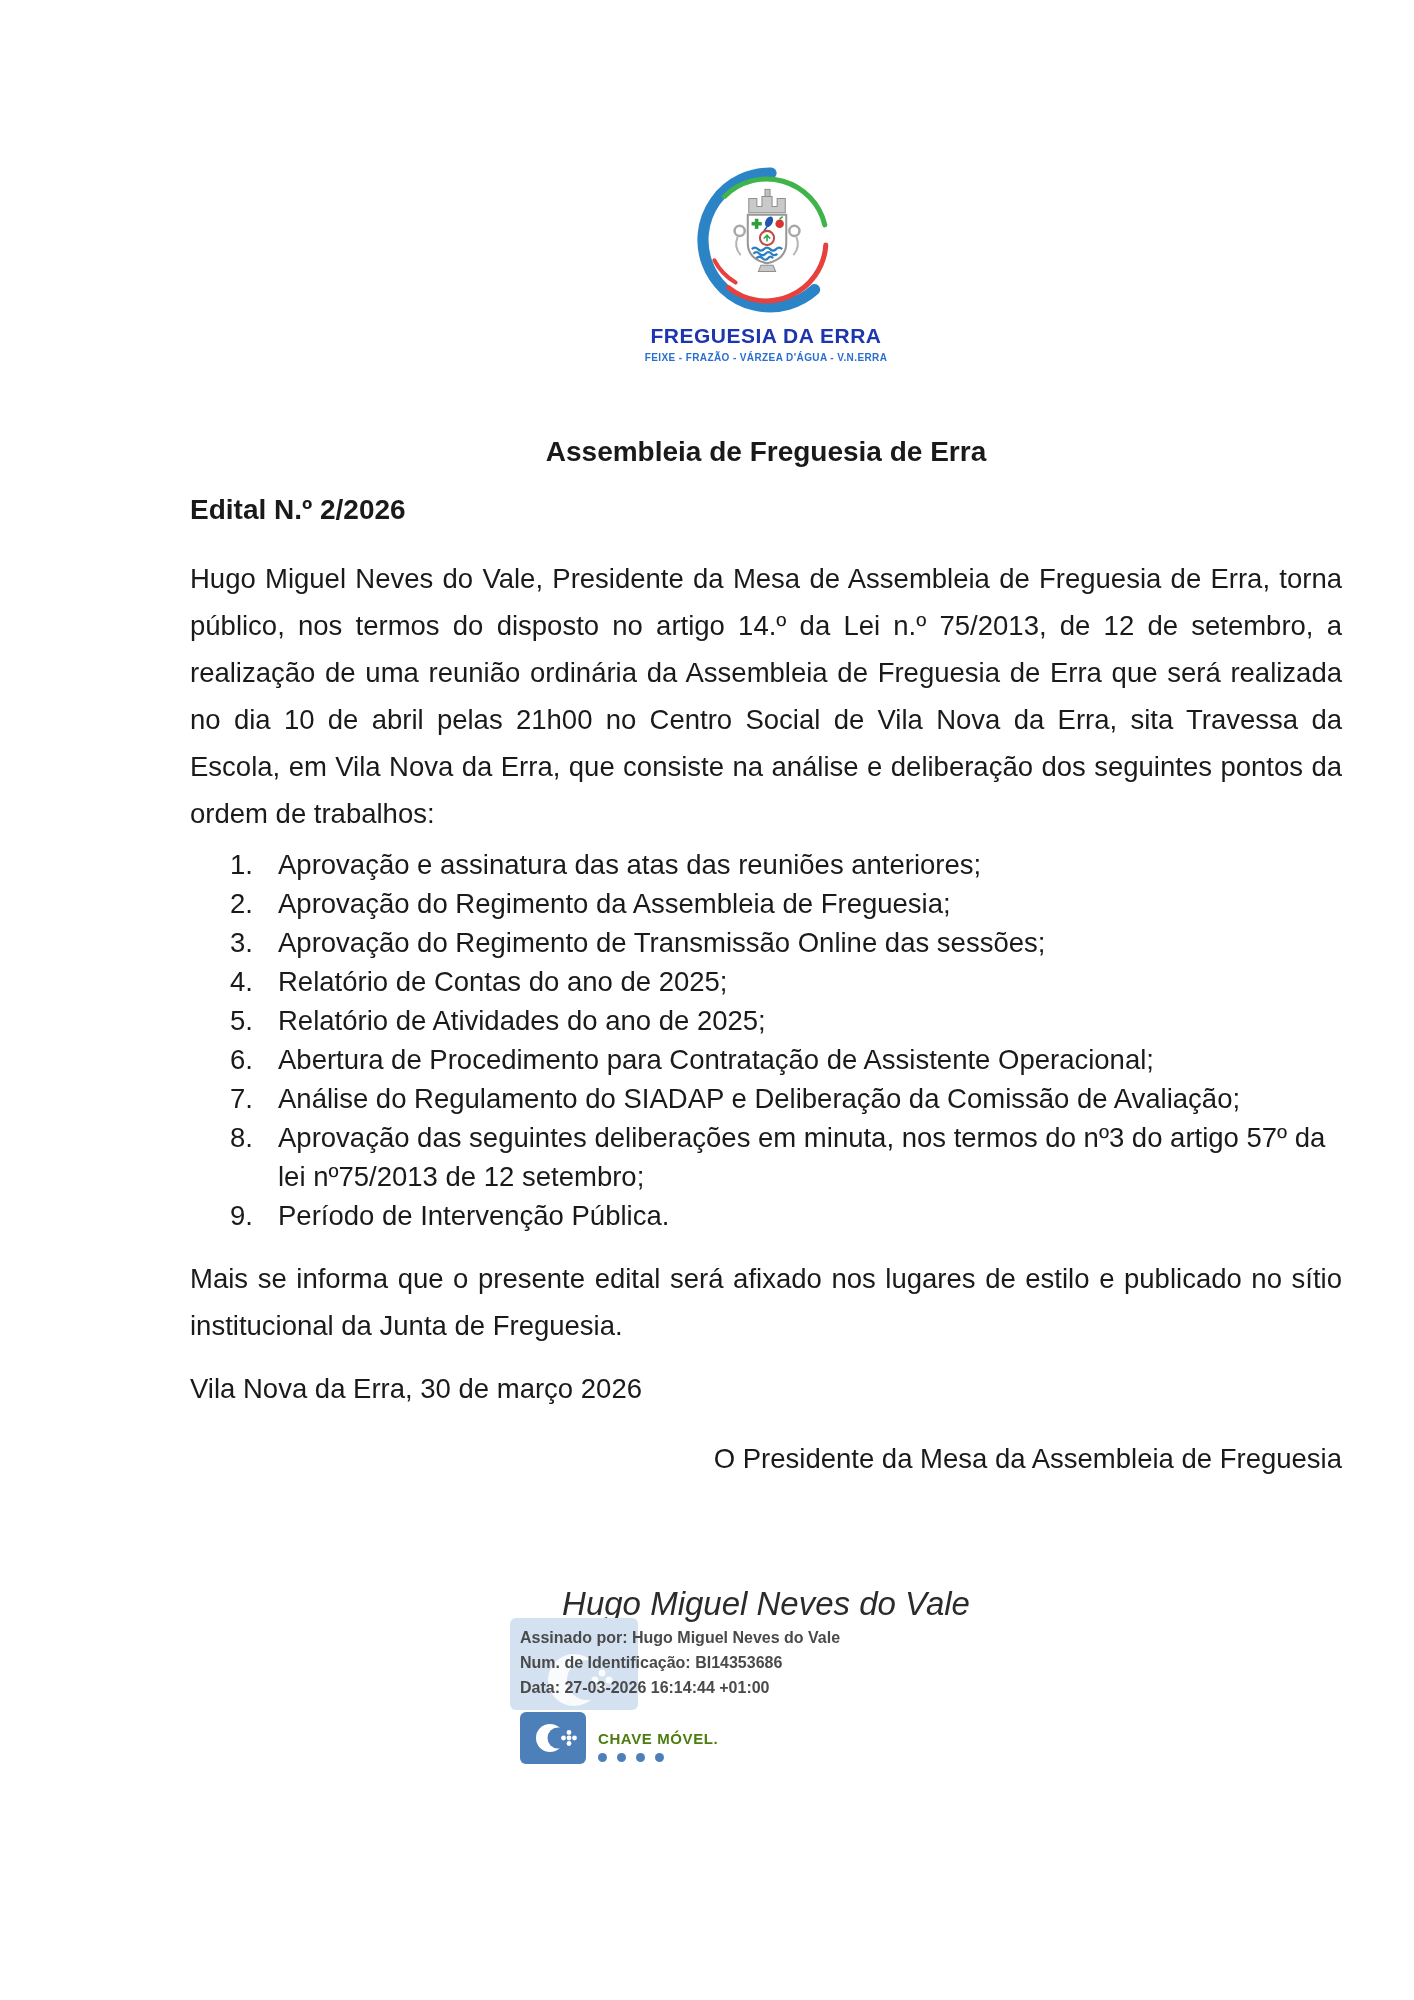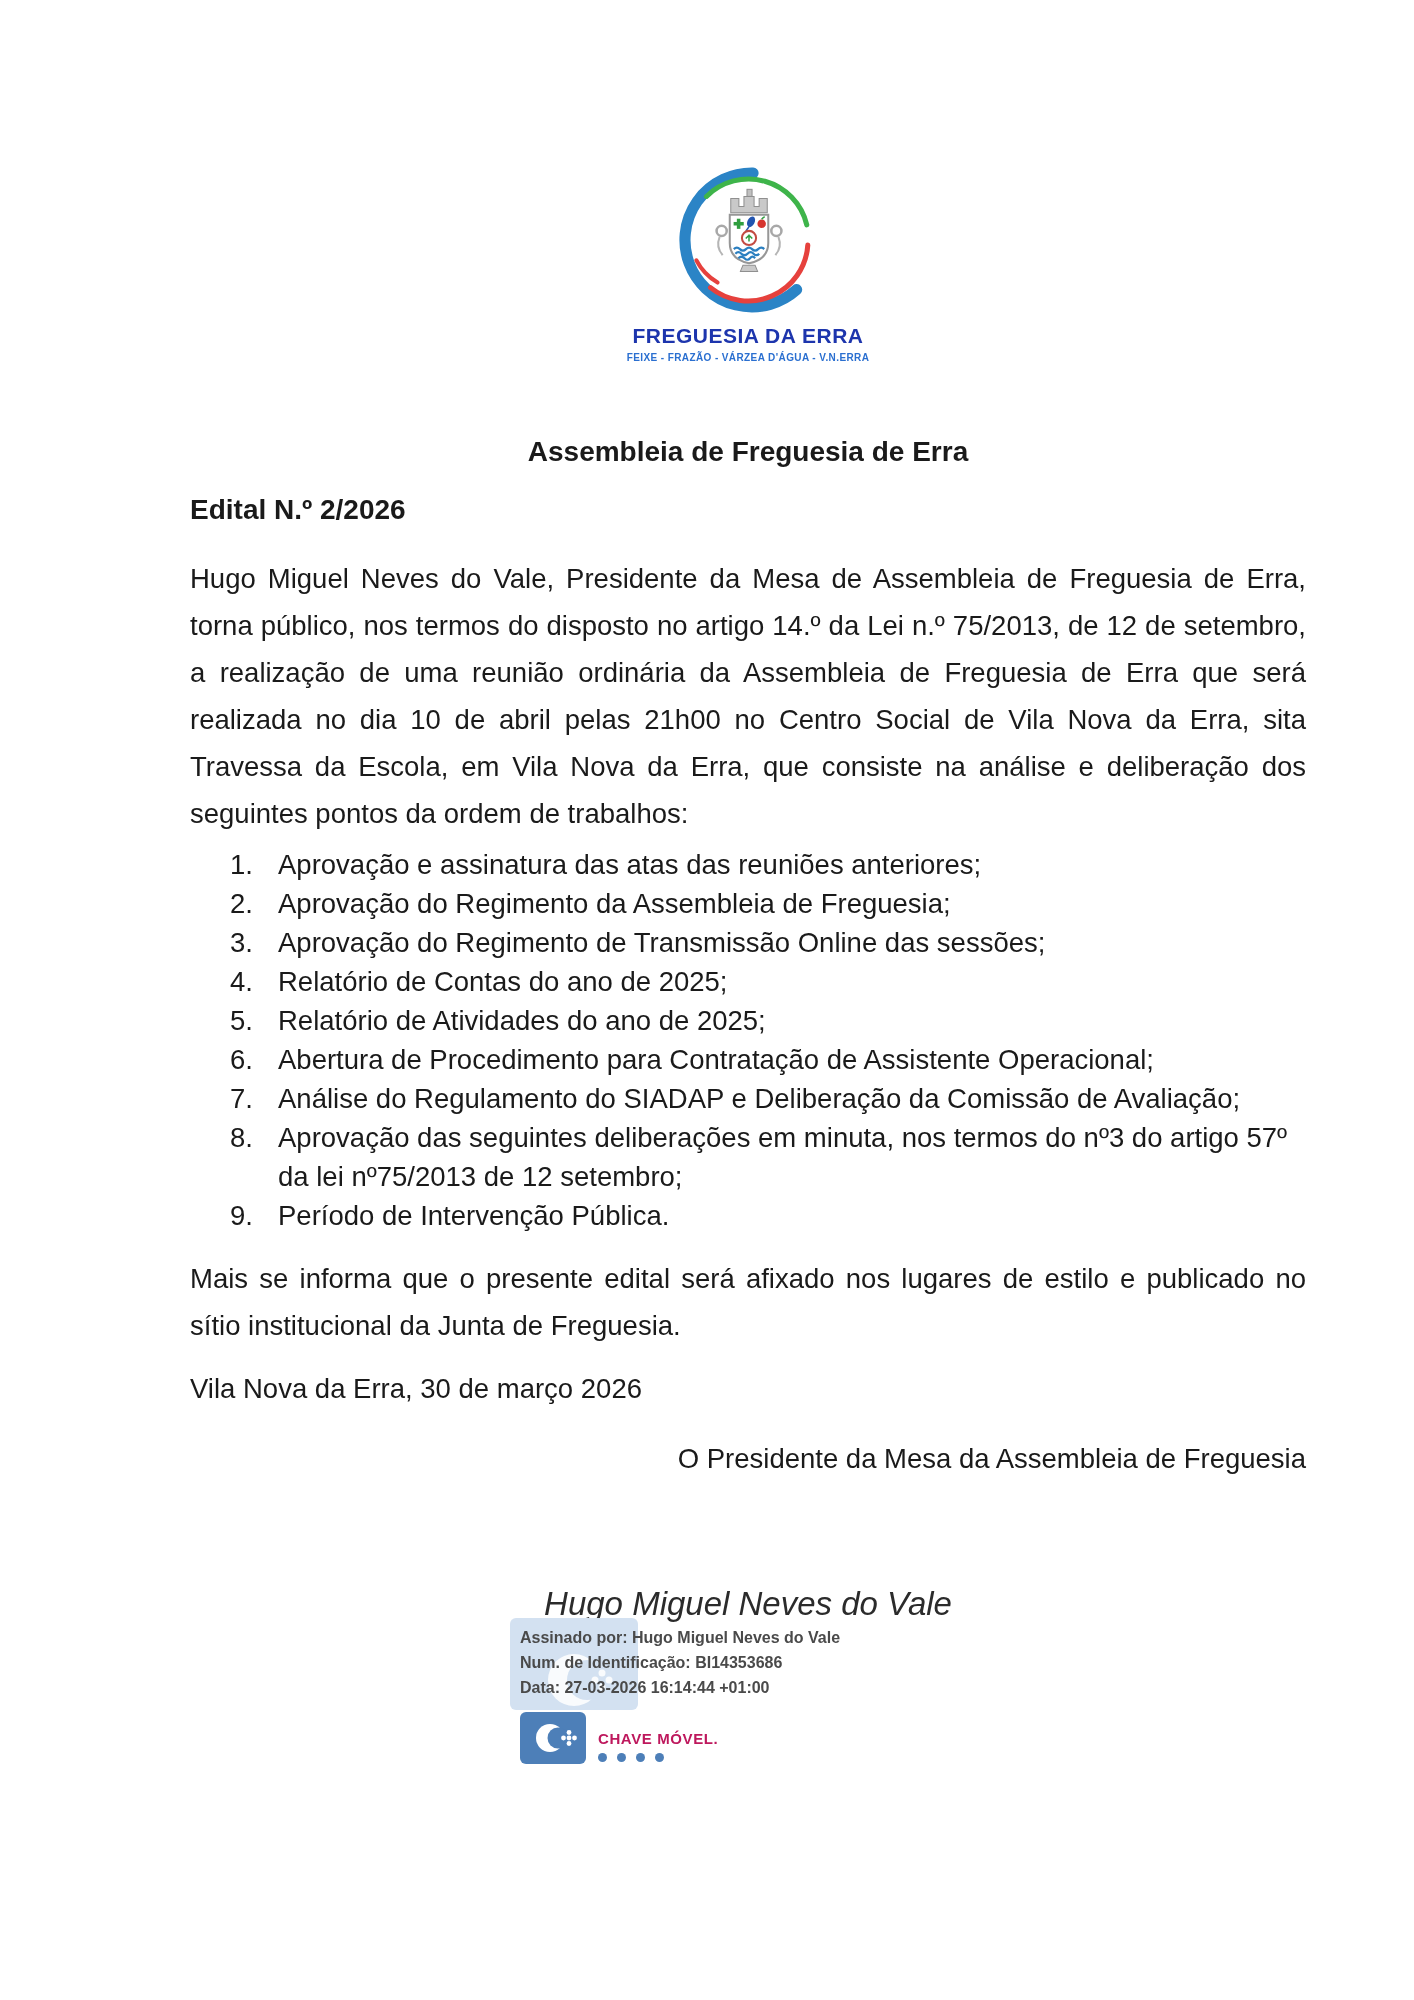--- a/index.html
+++ b/index.html
@@ -12,21 +12,21 @@
   body {
     width: 1414px;
     height: 2000px;
     overflow: hidden;
     position: relative;
   }
   .page {
     box-sizing: border-box;
     width: 1414px;
     height: 2000px;
-    padding: 0 108px 0 190px;
+    padding: 0 72px 0 190px;
   }
 
   
   .logo-block {
     padding-top: 164px;
     text-align: center;
   }
   .logo-block svg.emblem {
     display: block;
     margin: 0 auto;
@@ -142,21 +142,21 @@
     align-items: flex-start;
     gap: 12px;
   }
   .chave-label-wrap {
     padding-top: 18px;
   }
   .chave-label {
     font-size: 15px;
     font-weight: bold;
     letter-spacing: 0.6px;
-    color: #be185d;
+    color: #4d7c0f;
   }
   .chave-dots {
     margin-top: 6px;
     display: flex;
     gap: 10px;
   }
   .chave-dots span {
     width: 9px;
     height: 9px;
     border-radius: 50%;

